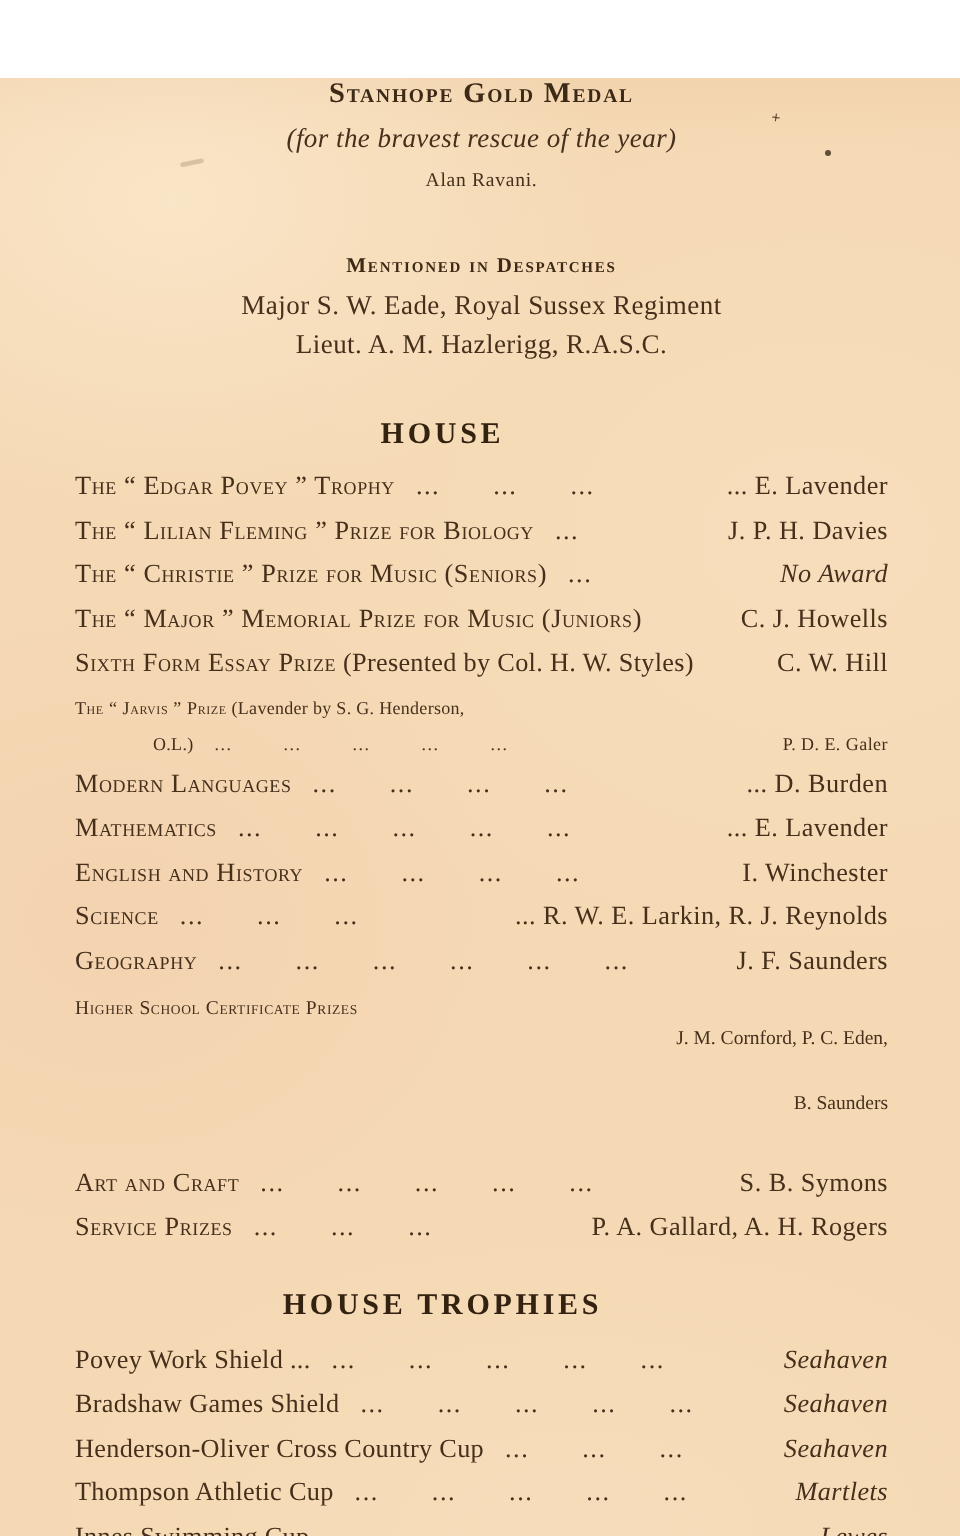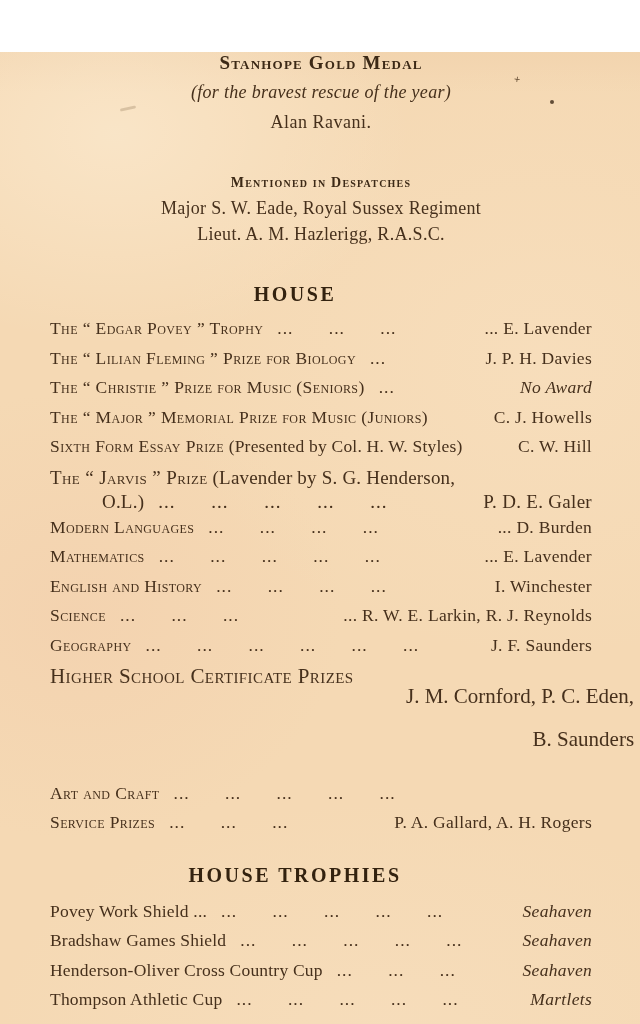--- a/index.html
+++ b/index.html
@@ -37,21 +37,21 @@
     font-weight: 700;
   }
   .medal-subtitle {
     margin-top: 8px;
     font-style: italic;
     font-size: 18px;
     letter-spacing: 0.3px;
   }
   .medal-recipient {
     margin-top: 9px;
-    font-size: 18px;
+    font-size: 13px;
     letter-spacing: 0.5px;
   }
 
   .despatches-title {
     margin-top: 42px;
     font-variant: small-caps;
     font-size: 14px;
     letter-spacing: 1.2px;
     color: #3c2916;
     font-weight: 600;
@@ -88,26 +88,26 @@
     overflow: hidden;
     padding-left: 14px;
     word-spacing: 30px;
     letter-spacing: 1px;
     min-width: 4px;
   }
   .winner { text-align: right; letter-spacing: 0.3px; }
   .italic { font-style: italic; }
 
   
-  .row-2line { font-size: 19px; }
+  .row-2line { font-size: 12px; }
   .row-2line .line1 { display: flex; align-items: baseline; line-height: 25px; margin-top: 3px; white-space: pre; }
   .row-2line .line2 { display: flex; align-items: baseline; line-height: 23px; white-space: pre; }
   .indent { padding-left: 52px; text-align: right; }
 
-  .row-split { display: flex; align-items: flex-start; font-size: 21px; margin-top: 4px; white-space: pre; }
+  .row-split { display: flex; align-items: flex-start; font-size: 13px; margin-top: 4px; white-space: pre; }
   .row-split .winner-block { flex: 1 1 auto; text-align: right; line-height: 21.5px; }
   .row-split .label-sc { line-height: 25px; }
   .gap-after { margin-bottom: 7px; }
 
   
   .house-rows { margin-top: 10px; }
   .house-rows .row { line-height: 29.5px; }
 
   
   .speck { position: absolute; color: rgba(68,46,24,0.85); }
@@ -216,20 +216,21 @@
         <span class="label-sc">Higher School Certificate Prizes</span>
         <span class="winner-block">
           <span>J. M. Cornford, P. C. Eden,</span><br>
           <span>B. Saunders</span>
         </span>
       </div>
 
       <div class="row">
         <span class="label-sc">Art and Craft</span>
         <span class="dots">... ... ... ... ...</span>
+        <span class="winner">S. B. Symons</span>
       </div>
 
       <div class="row">
         <span class="label-sc">Service Prizes</span>
         <span class="dots">... ... ...</span>
         <span class="winner">P. A. Gallard, A. H. Rogers</span>
       </div>
 
     </div>
 

